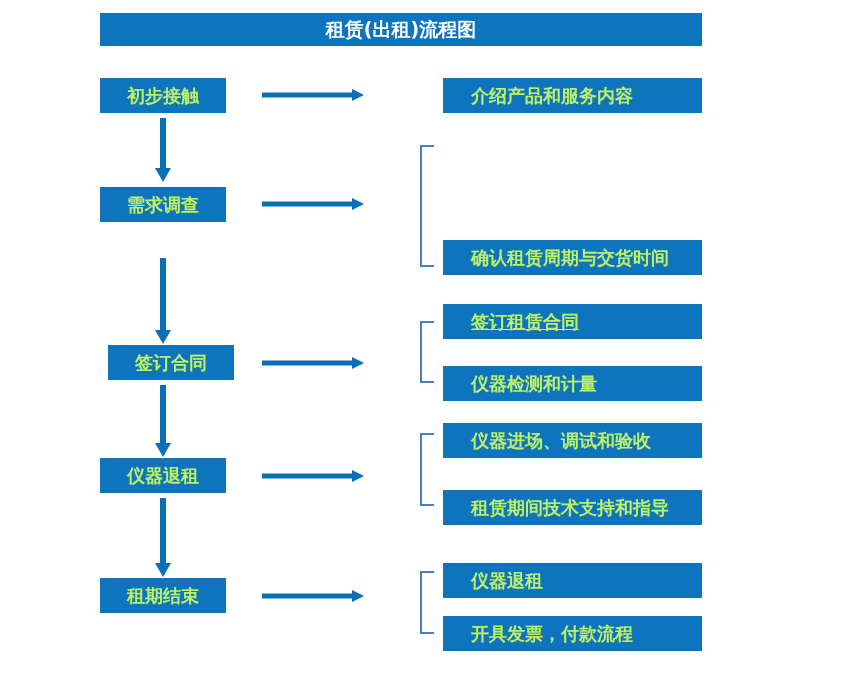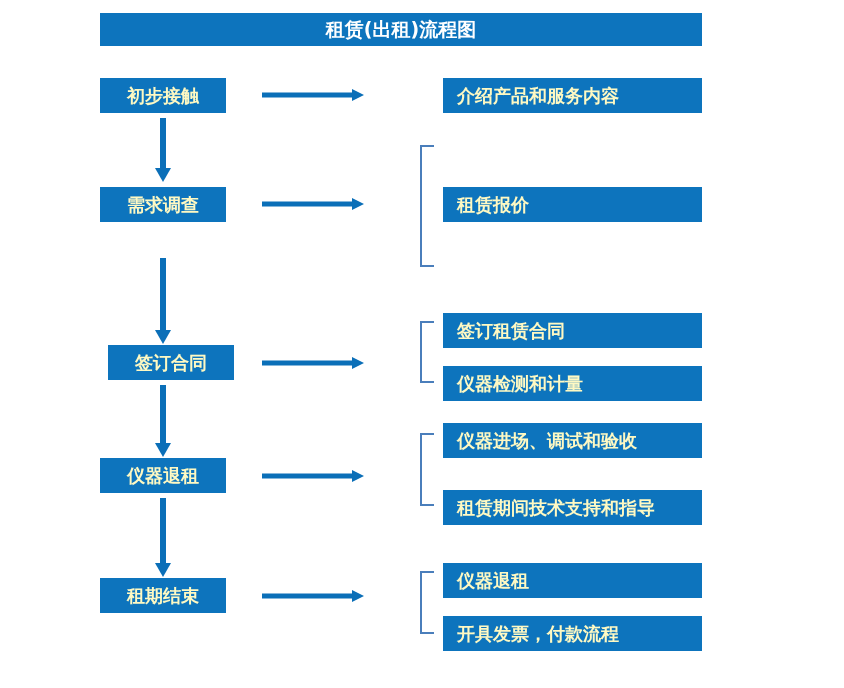--- a/index.html
+++ b/index.html
@@ -17,21 +17,21 @@
   #flow-canvas {
     position: absolute;
     left: 0;
     top: 0;
     width: 844px;
     height: 688px;
   }
   .box {
     position: absolute;
     background: #0d74bd;
-    color: #fef9c3;
+    color: #bef264;
     font-weight: bold;
     font-size: 18px;
     line-height: 35px;
     height: 35px;
     white-space: nowrap;
     box-sizing: border-box;
   }
   .title-bar {
     position: absolute;
     left: 100px;
@@ -47,21 +47,21 @@
     box-sizing: border-box;
   }
   .stage-box {
     left: 100px;
     width: 126px;
     text-align: center;
   }
   .detail-box {
     left: 443px;
     width: 259px;
-    padding-left: 14px;
+    padding-left: 28px;
     text-align: left;
   }
   svg { display: block; overflow: visible; }
 </style>
 </head>
 <body>
 
 <div id="flow-canvas">
 
   <div class="title-bar">租赁(出租)流程图</div>
@@ -118,24 +118,24 @@
 
   <div class="box stage-box" style="top:345px;margin-left:8px;">签订合同</div>
 
   <div class="box stage-box" style="top:458px;">仪器退租</div>
 
   <div class="box stage-box" style="top:578px;">租期结束</div>
 
   <div class="box detail-box" style="top:78px;">介绍产品和服务内容</div>
 
 
-  <div class="box detail-box" style="top:187px;">租赁报价</div>
 
+  <div class="box detail-box" style="top:240px;">确认租赁周期与交货时间</div>
 
-  <div class="box detail-box" style="top:313px;">签订租赁合同</div>
+  <div class="box detail-box" style="top:304px;text-decoration:underline;">签订租赁合同</div>
 
   <div class="box detail-box" style="top:423px;">仪器进场、调试和验收</div>
 
   <div class="box detail-box" style="top:366px;">仪器检测和计量</div>
 
   <div class="box detail-box" style="top:490px;">租赁期间技术支持和指导</div>
 
   <div class="box detail-box" style="top:563px;">仪器退租</div>
 
   <div class="box detail-box" style="top:616px;">开具发票，付款流程</div>

